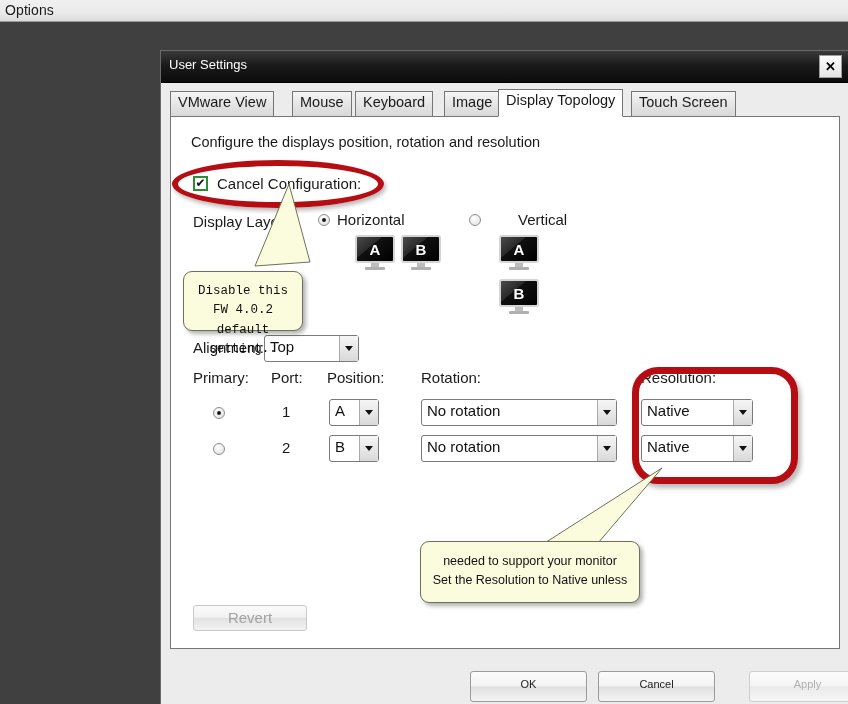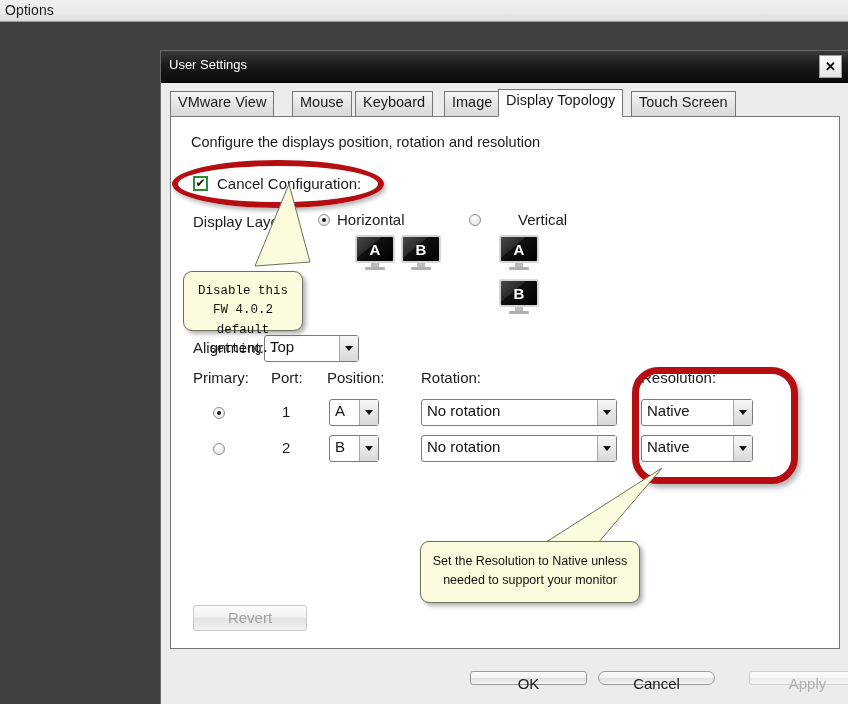--- a/index.html
+++ b/index.html
@@ -238,39 +238,39 @@
     border: 1px solid #c9c9c9;
     border-radius: 3px;
     color: #a2a2a2; font-size: 15px;
     text-align: center; line-height: 24px;
     cursor: default;
   }
 
   
   .footbtn {
     position: absolute;
-    height: 14px;
+    height: 31px;
     border-radius: 3px;
-    font-size: 15px; text-align: center; line-height: 24px;
+    font-size: 11px; text-align: center; line-height: 24px;
     cursor: pointer;
   }
   .footbtn.normal {
     background: linear-gradient(to bottom,#fbfbfb 0%,#f4f4f4 46%,#e0e0e0 52%,#f4f4f4 100%);
     border: 1px solid #9b9b9b;
     color: #1a1a1a;
   }
   .footbtn.disabled {
     background: linear-gradient(to bottom,#fbfbfb 0%,#f5f5f5 46%,#eaeaea 52%,#f6f6f6 100%);
     border: 1px solid #cfcfcf;
     color: #b0b0b0;
     cursor: default;
     margin-left: 24px;
   }
   #btn-ok { left: 309px; top: 620px; width: 117px; }
-  #btn-cancel { left: 437px; top: 620px; width: 117px; border-radius: 7px; }
+  #btn-cancel { left: 437px; top: 620px; width: 117px; }
   #btn-apply { left: 564px; top: 620px; width: 117px; }
 
   
   #annotations {
     position: absolute; left: 0; top: 0;
     width: 848px; height: 704px;
     pointer-events: none;
     z-index: 50;
   }
   .ellipse-ann {
@@ -436,16 +436,16 @@
 
     <polygon points="540,546 598,543 662,468" fill="#fbfbdd" stroke="#6f6f5a" stroke-width="1"></polygon>
   </svg>
 
   <div class="callout" id="callout-1">
     <div>Disable this FW 4.0.2</div>
     <div>default setting..</div>
   </div>
 
   <div class="callout" id="callout-2">
+    <div>needed to support your monitor</div>
     <div>Set the Resolution to Native unless</div>
-    <div>needed to support your monitor</div>
   </div>
 </div>
 
 </body></html>

